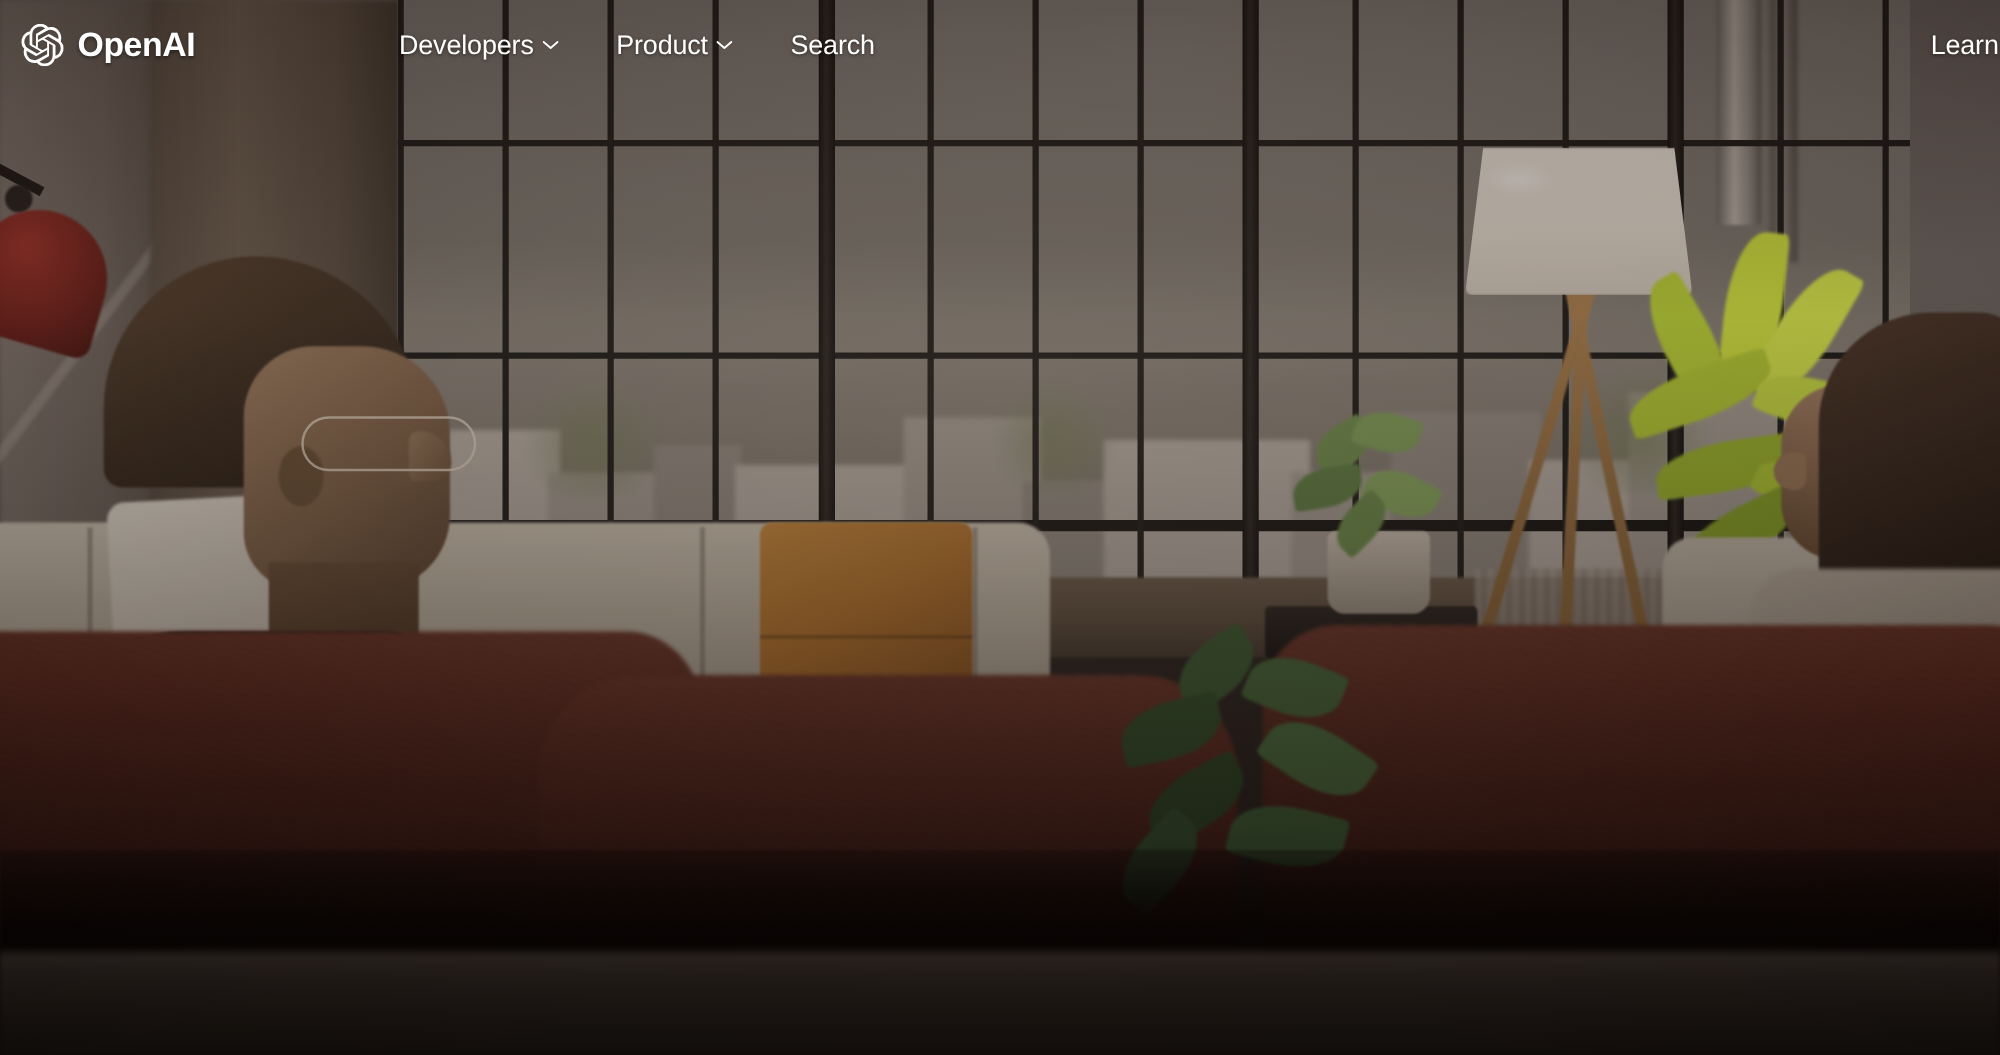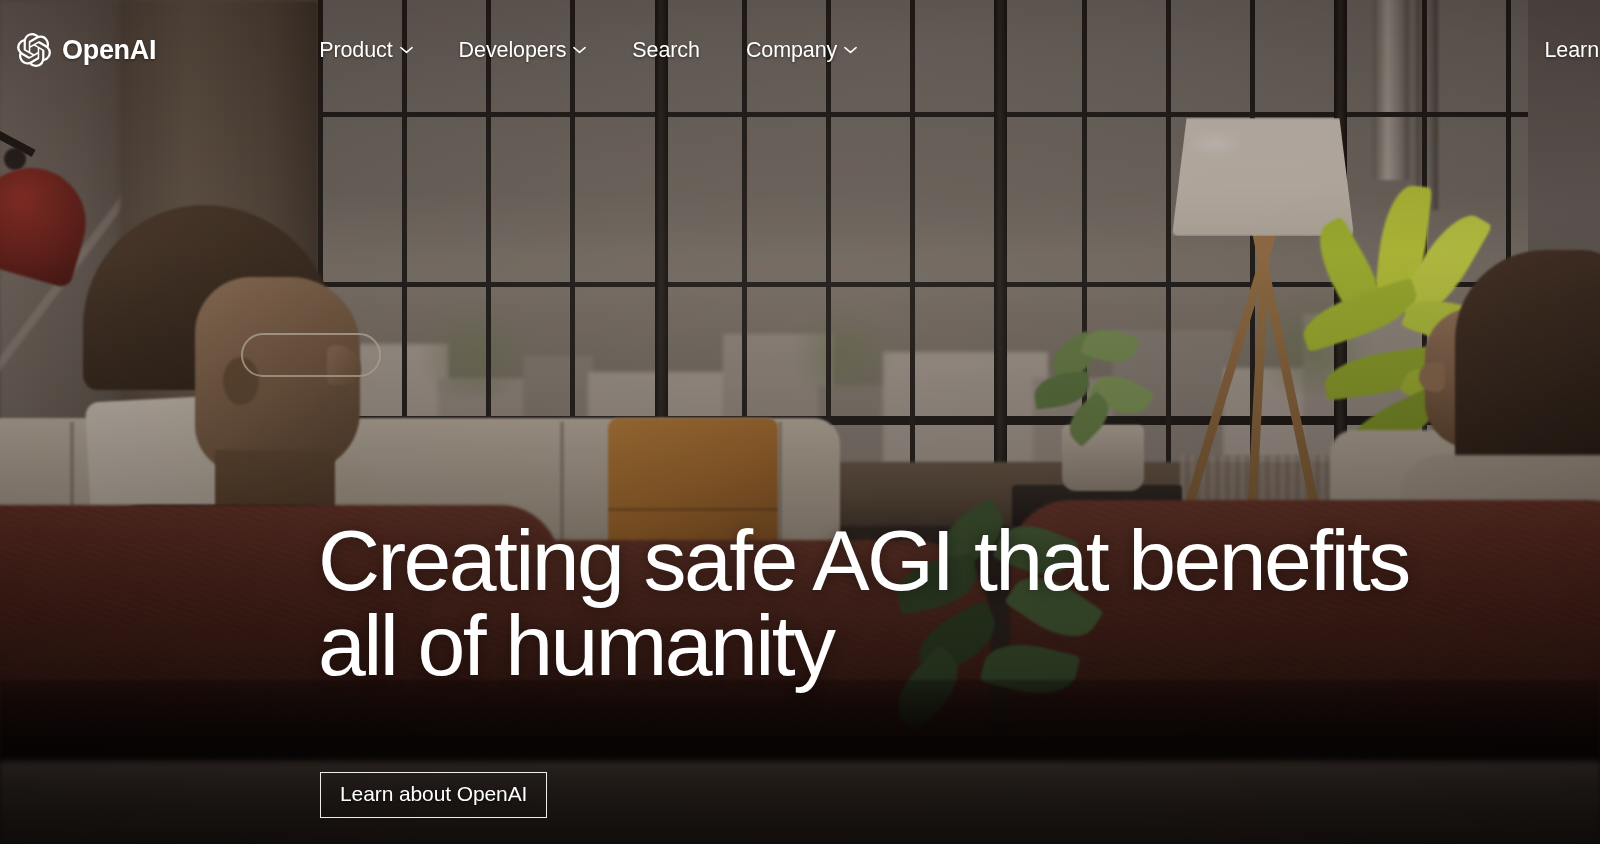--- a/index.html
+++ b/index.html
@@ -287,21 +287,21 @@
       radial-gradient(130% 105% at 50% 38%, rgba(255,236,210,.07) 0%, rgba(0,0,0,0) 45%, rgba(0,0,0,.50) 100%),
       linear-gradient(180deg, rgba(30,18,12,.30) 0%, rgba(25,15,10,.10) 30%, rgba(12,6,4,.42) 78%, rgba(6,3,2,.72) 100%);
   }
   .warm-cast {
     position:absolute; inset:0; pointer-events:none;
     background:rgba(60,38,26,.16); mix-blend-mode:multiply;
   }
 
   
   .topnav {
-    position:absolute; left:0; top:14px; width:1600px; height:72px;
+    position:absolute; left:0; top:0; width:1600px; height:72px;
     display:flex; align-items:center; z-index:30;justify-content:flex-end;
   }
   .brand {
     display:flex; align-items:center; gap:11px;
     margin-left:17px; text-decoration:none; color:#fff;
   }
   .brand-mark { width:34px; height:34px; display:block; }
   .brand-name {
     font-size:27px; font-weight:700; letter-spacing:-.3px; color:#fff;
     text-shadow:0 1px 3px rgba(0,0,0,.45);
@@ -496,58 +496,45 @@
           <path d="M22.282 9.821a5.985 5.985 0 0 0-.516-4.91 6.046 6.046 0 0 0-6.51-2.9A6.065 6.065 0 0 0 4.981 4.18a5.985 5.985 0 0 0-3.998 2.9 6.046 6.046 0 0 0 .743 7.097 5.98 5.98 0 0 0 .51 4.911 6.051 6.051 0 0 0 6.515 2.9A5.985 5.985 0 0 0 13.26 24a6.056 6.056 0 0 0 5.772-4.206 5.99 5.99 0 0 0 3.997-2.9 6.056 6.056 0 0 0-.747-7.073zM13.26 22.43a4.476 4.476 0 0 1-2.876-1.04l.141-.081 4.779-2.758a.795.795 0 0 0 .392-.681v-6.737l2.02 1.168a.071.071 0 0 1 .038.052v5.583a4.504 4.504 0 0 1-4.494 4.494zM3.6 18.304a4.47 4.47 0 0 1-.535-3.014l.142.085 4.783 2.759a.771.771 0 0 0 .78 0l5.843-3.369v2.332a.08.08 0 0 1-.033.062L9.74 19.95a4.5 4.5 0 0 1-6.14-1.646zM2.34 7.896a4.485 4.485 0 0 1 2.366-1.973V11.6a.766.766 0 0 0 .388.676l5.815 3.355-2.02 1.168a.076.076 0 0 1-.071 0l-4.83-2.786A4.504 4.504 0 0 1 2.34 7.872zm16.597 3.855-5.833-3.387L15.119 7.2a.076.076 0 0 1 .071 0l4.83 2.791a4.494 4.494 0 0 1-.676 8.105v-5.678a.79.79 0 0 0-.407-.667zm2.01-3.023-.141-.085-4.774-2.782a.776.776 0 0 0-.785 0L9.409 9.23V6.897a.066.066 0 0 1 .028-.061l4.83-2.787a4.5 4.5 0 0 1 6.68 4.66zM8.3 12.863l-2.02-1.164a.08.08 0 0 1-.038-.057V6.075a4.5 4.5 0 0 1 7.375-3.453l-.142.08L8.7 5.46a.795.795 0 0 0-.393.681zm1.097-2.365 2.602-1.5 2.607 1.5v2.999l-2.597 1.5-2.607-1.5z"></path>
         </svg>
       </span>
       <span class="brand-name">OpenAI</span>
     </a>
 
     <div class="navlinks">
 
 
       <span class="navlink">
+        <span>Developers</span>
+        <span>
+          <svg class="chev" viewBox="0 0 14 8" fill="none" aria-hidden="true">
+            <path d="M1 1.4 7 6.6 13 1.4" stroke="#ffffff" stroke-width="1.6" stroke-linecap="round" stroke-linejoin="round"></path>
+          </svg>
+        </span>
+      </span>
+
+      <span class="navlink">
         <span>Product</span>
         <span>
           <svg class="chev" viewBox="0 0 14 8" fill="none" aria-hidden="true">
             <path d="M1 1.4 7 6.6 13 1.4" stroke="#ffffff" stroke-width="1.6" stroke-linecap="round" stroke-linejoin="round"></path>
           </svg>
         </span>
       </span>
 
       <span class="navlink">
-        <span>Developers</span>
-        <span>
-          <svg class="chev" viewBox="0 0 14 8" fill="none" aria-hidden="true">
-            <path d="M1 1.4 7 6.6 13 1.4" stroke="#ffffff" stroke-width="1.6" stroke-linecap="round" stroke-linejoin="round"></path>
-          </svg>
-        </span>
-      </span>
-
-      <span class="navlink">
         <span>Search</span>
       </span>
 
-      <span class="navlink">
-        <span>Company</span>
-        <span>
-          <svg class="chev" viewBox="0 0 14 8" fill="none" aria-hidden="true">
-            <path d="M1 1.4 7 6.6 13 1.4" stroke="#ffffff" stroke-width="1.6" stroke-linecap="round" stroke-linejoin="round"></path>
-          </svg>
-        </span>
-      </span>
 
     </div>
 
     <div class="nav-right">
       <span class="search-link">Learn</span>
     </div>
 
   </nav>
 
-  <div class="hero-copy">
-    <h1 class="headline">Creating safe AGI that benefits
-all of humanity</h1>
-  </div>
-
-  <button class="cta">Learn about OpenAI</button>
+
 
 </div>
 
 </body></html>

